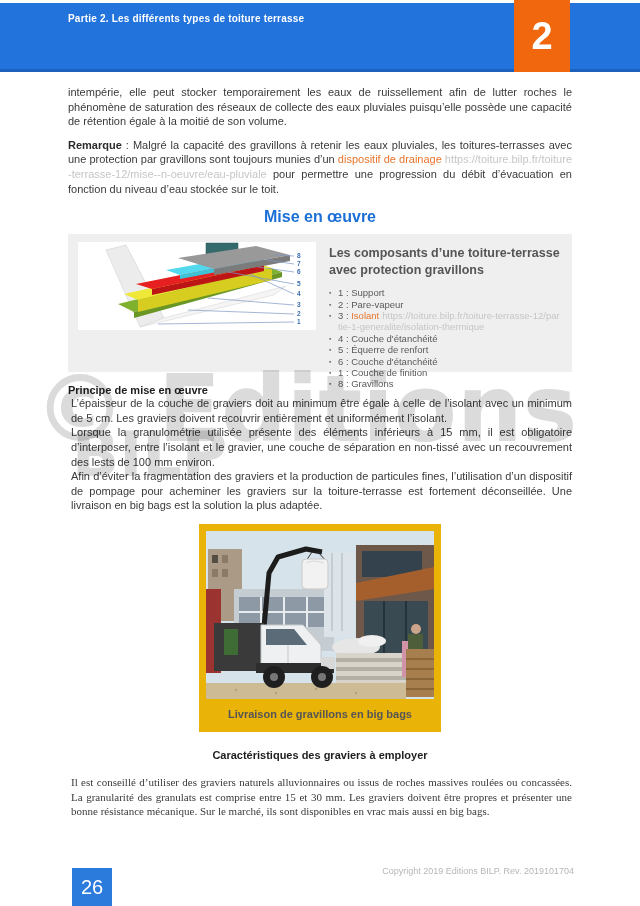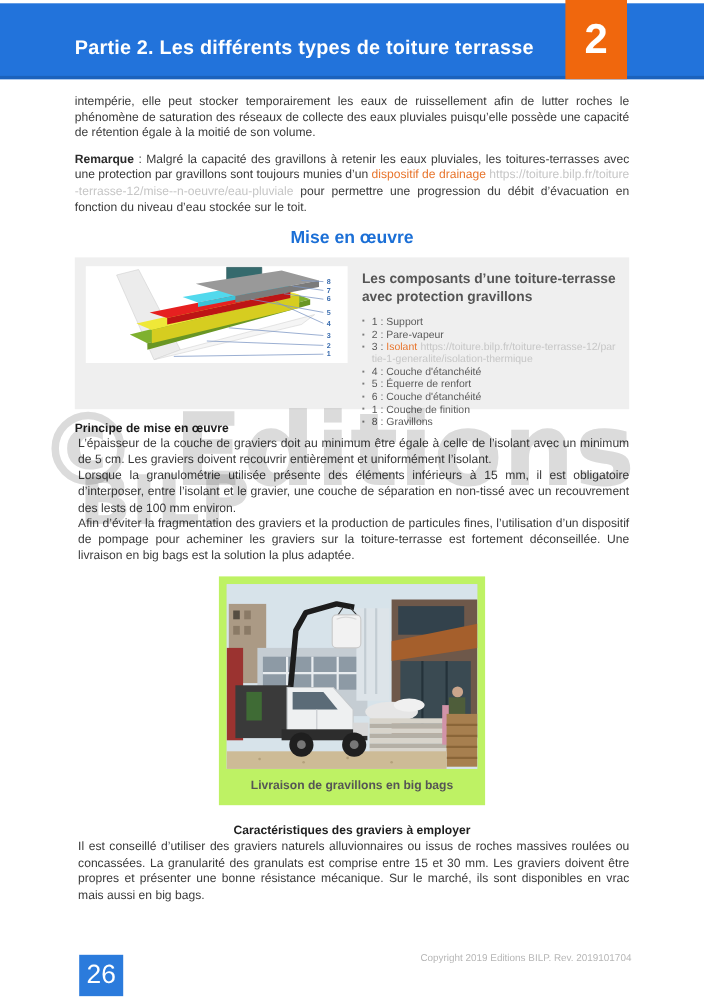--- a/index.html
+++ b/index.html
@@ -8,22 +8,22 @@
     background:#ffffff;
     font-family:"Liberation Sans","DejaVu Sans",sans-serif;
     color:#3a3a3a;
   }
   
   .header {
     position:absolute; left:0; top:3px; width:640px; height:66px;
     background:#2273DB; border-bottom:3px solid #1C62BC;
   }
   .header-title {
-    position:absolute; left:68px; top:30px;
-    font-size:18px; font-weight:bold; color:#ffffff; letter-spacing:0.2px;
+    position:absolute; left:68px; top:10px;
+    font-size:10px; font-weight:bold; color:#ffffff; letter-spacing:0.2px;
   }
   .chapter-box {
     position:absolute; left:514px; top:-3px; width:56px; height:72px;
     background:#F0670D; display:flex; align-items:center; justify-content:center;
   }
   .chapter-num { color:#ffffff; font-size:38px; font-weight:bold; line-height:1; }
   
   .content { position:absolute; left:68px; top:72px; width:504px; z-index:2; }
   .body-text {
     font-size:11px; line-height:14.6px; text-align:justify; margin:0; color:#3a3a3a;
@@ -53,43 +53,43 @@
   }
   .components-list li::before {
     content:"▪"; position:absolute; left:0; top:0; font-size:7px; color:#7a7a7a;
   }
   
   .sub-heading { margin:12px 0 0; font-size:11px; font-weight:bold; color:#1d1d1d; }
   .p-indent { padding-left:3px; }
   
   .photo-box {
     position:relative; z-index:4; width:242px; margin:11px auto 0;
-    background:#bef264; padding:7px 7px 0; box-sizing:border-box;
+    background:#eab308; padding:7px 7px 0; box-sizing:border-box;
   }
   .photo-frame { width:228px; height:168px; background:#cfd9df; display:block; }
   .photo-caption {
     text-align:center; font-size:11px; font-weight:bold; color:#555555;
     padding:9px 0 12px;
   }
-  .p-carac { margin-top:2px; }
+  .p-carac { margin-top:14px;font-family:Liberation Serif, serif; }
   .carac-heading { margin-top:17px;text-align:center; }
   
   .watermark {
     position:absolute; z-index:6; pointer-events:none;
     font-family:"DejaVu Sans","Liberation Sans",sans-serif;
     font-weight:bold; color:#DBDBDB; mix-blend-mode:multiply; line-height:1;
   }
   .wm-line1 { left:34px; top:364px; font-size:92px; }
   .wm-line2 { left:72px; top:424px; font-size:62px; }
   
   .page-num-box {
     position:absolute; left:72px; top:868px; width:40px; height:38px;
     background:#2B7BDC; display:flex; align-items:center; justify-content:center; z-index:3;
   }
-  .page-num { color:#ffffff; font-size:24px; font-weight:normal; }
+  .page-num { color:#ffffff; font-size:20px; font-weight:normal; }
   .copyright {
     position:absolute; right:66px; top:866px; font-size:9px; color:#B6B6B6; z-index:3;
   }
   svg { display:block; }
 </style>
 </head>
 <body>
 
 <div class="page">
 

